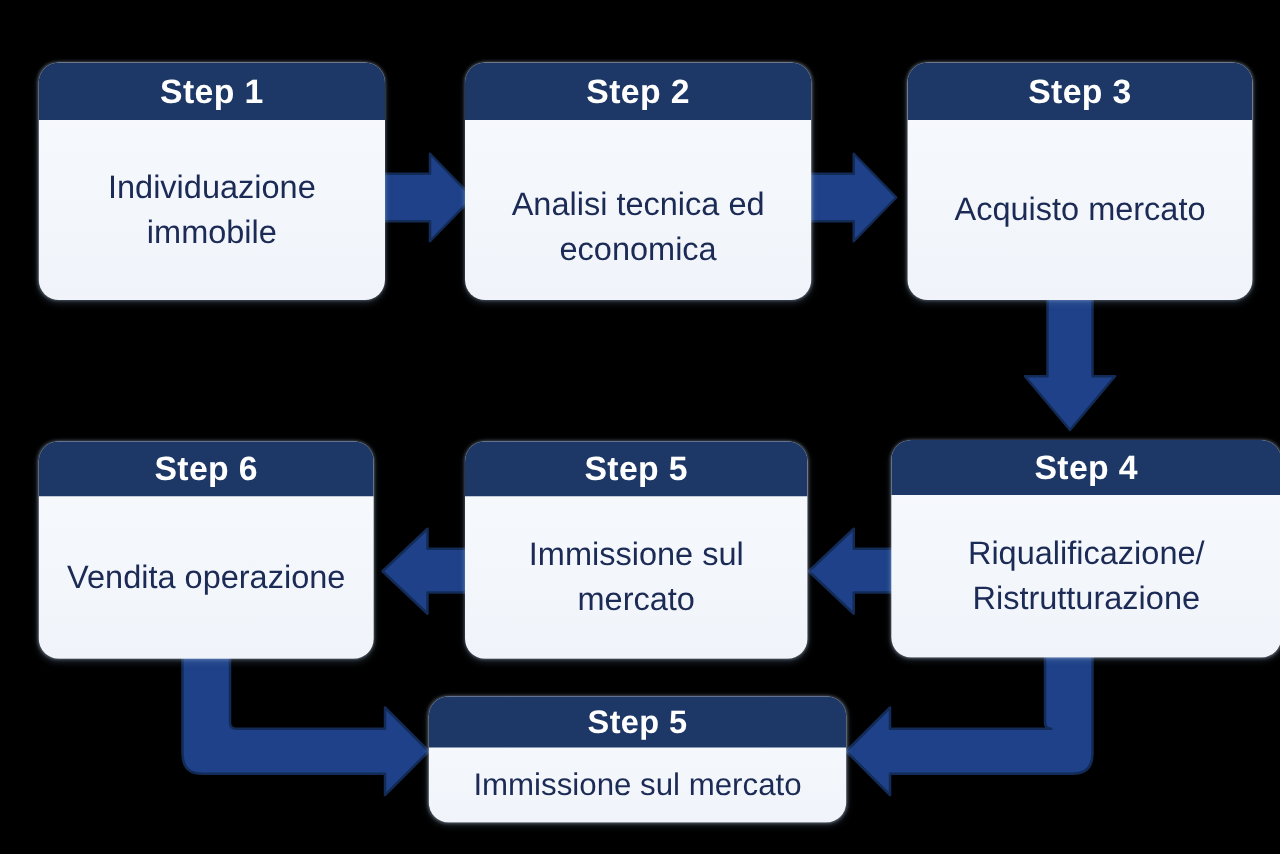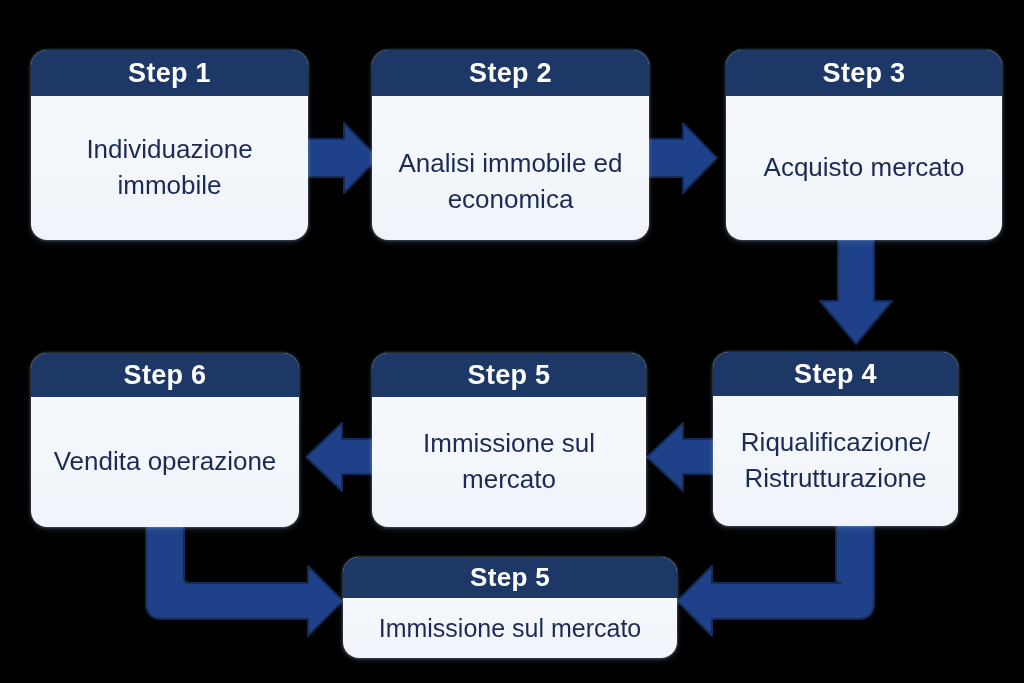--- a/index.html
+++ b/index.html
@@ -90,21 +90,21 @@
     <div class="box-body">
       <span>Individuazione immobile</span>
     </div>
   </div>
 
   <div class="step-box row1" style="left:372px; top:50px; width:277px; height:190px;gap:28px;">
     <div class="box-header">
       <span>Step 2</span>
     </div>
     <div class="box-body">
-      <span>Analisi immobile ed economica</span>
+      <span>Analisi tecnica ed economica</span>
     </div>
   </div>
 
   <div class="step-box row1" style="left:713px; top:50px; width:276px; height:190px;margin-left:13px;">
     <div class="box-header">
       <span>Step 3</span>
     </div>
     <div class="box-body">
       <span>Acquisto mercato</span>
     </div>
@@ -121,21 +121,21 @@
 
   <div class="step-box row2" style="left:372px; top:353px; width:274px; height:174px;">
     <div class="box-header">
       <span>Step 5</span>
     </div>
     <div class="box-body">
       <span>Immissione sul mercato</span>
     </div>
   </div>
 
-  <div class="step-box row2" style="left:713px; top:352px; width:245px; height:174px;">
+  <div class="step-box row2" style="left:713px; top:352px; width:312px; height:174px;">
     <div class="box-header">
       <span>Step 4</span>
     </div>
     <div class="box-body">
       <span>Riqualificazione/ Ristrutturazione</span>
     </div>
   </div>
 
   <div class="step-box bottom-box" style="left:343px; top:557px; width:334px; height:101px;">
     <div class="box-header">

